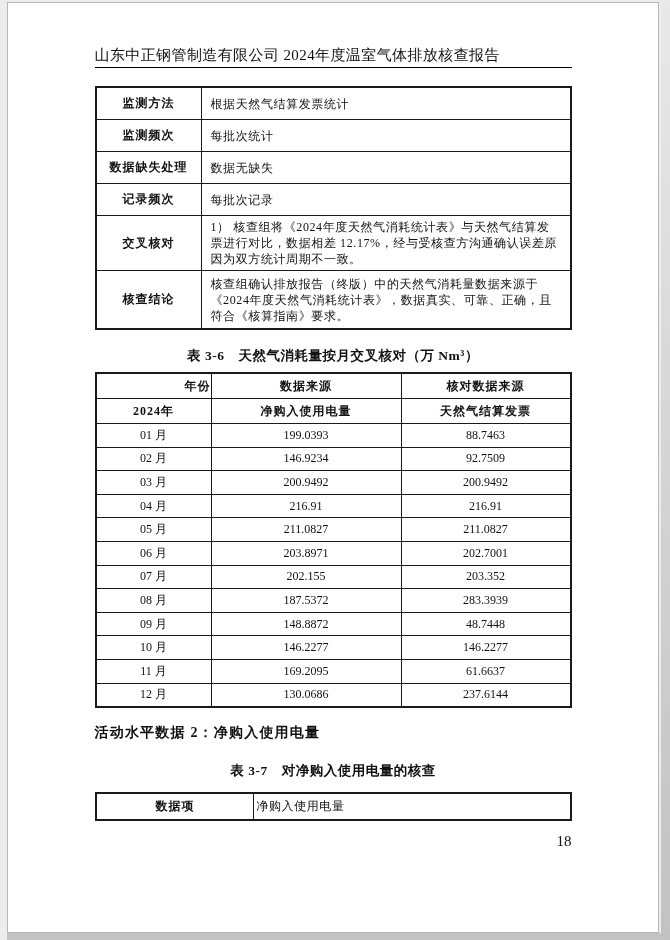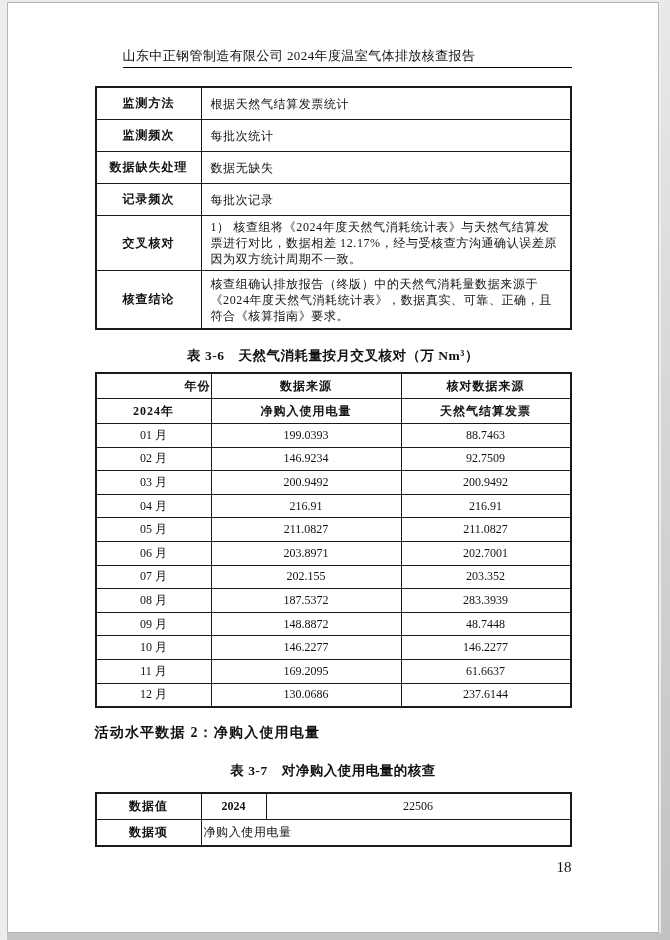--- a/index.html
+++ b/index.html
@@ -16,22 +16,22 @@
   .shadow-right{
     position:absolute;right:0;top:0;width:9px;height:940px;
     background:linear-gradient(180deg,#e9e9e9 0%,#d6d6d6 45%,#c2c2c2 100%);
   }
   .shadow-bottom{
     position:absolute;left:7px;top:933px;width:654px;height:7px;
     background:#c3c3c3;
   }
   .content{width:477px;margin:0 auto;}
   .doc-header{
-    margin-top:45px;font-size:13px;letter-spacing:0.4px;
-    padding-bottom:4px;border-bottom:1px solid #000;line-height:15px;margin-left:28px;
+    margin-top:45px;font-size:15px;letter-spacing:0.4px;
+    padding-bottom:4px;border-bottom:1px solid #000;line-height:15px;
   }
   table{border-collapse:collapse;width:100%;table-layout:fixed;}
   td,th{border:1px solid #1a1a1a;font-size:12px;font-weight:normal;
     padding:0;overflow:hidden;}
   .t1{margin-top:18px;border:2px solid #1a1a1a;}
   .t1 .lbl{width:104px;text-align:center;font-weight:bold;letter-spacing:1px;}
   .t1 .val{padding:3px 9px;line-height:16px;letter-spacing:0.6px;text-align:left;}
   .t1 tr.r-s td{height:25px;}
   .t1 tr.r-m1 td{height:48px;}
   .t1 tr.r-m2 td{height:51px;}
@@ -170,25 +170,20 @@
       </tbody>
     </table>
 
     <div class="section-heading">活动水平数据 2：净购入使用电量</div>
 
     <div class="tbl-title title-37">表 3-7　对净购入使用电量的核查</div>
 
     <table class="t3">
       <tbody>
         <tr>
-          <td class="lbl c1">数据值</td>
-          <td class="c2">2024</td>
-          <td>22506</td>
-        </tr>
-        <tr>
           <td class="lbl">数据项</td>
           <td class="left" colspan="2">净购入使用电量</td>
         </tr>
       </tbody>
     </table>
 
     <div class="page-number">18</div>
 
   </div>
 </div>

